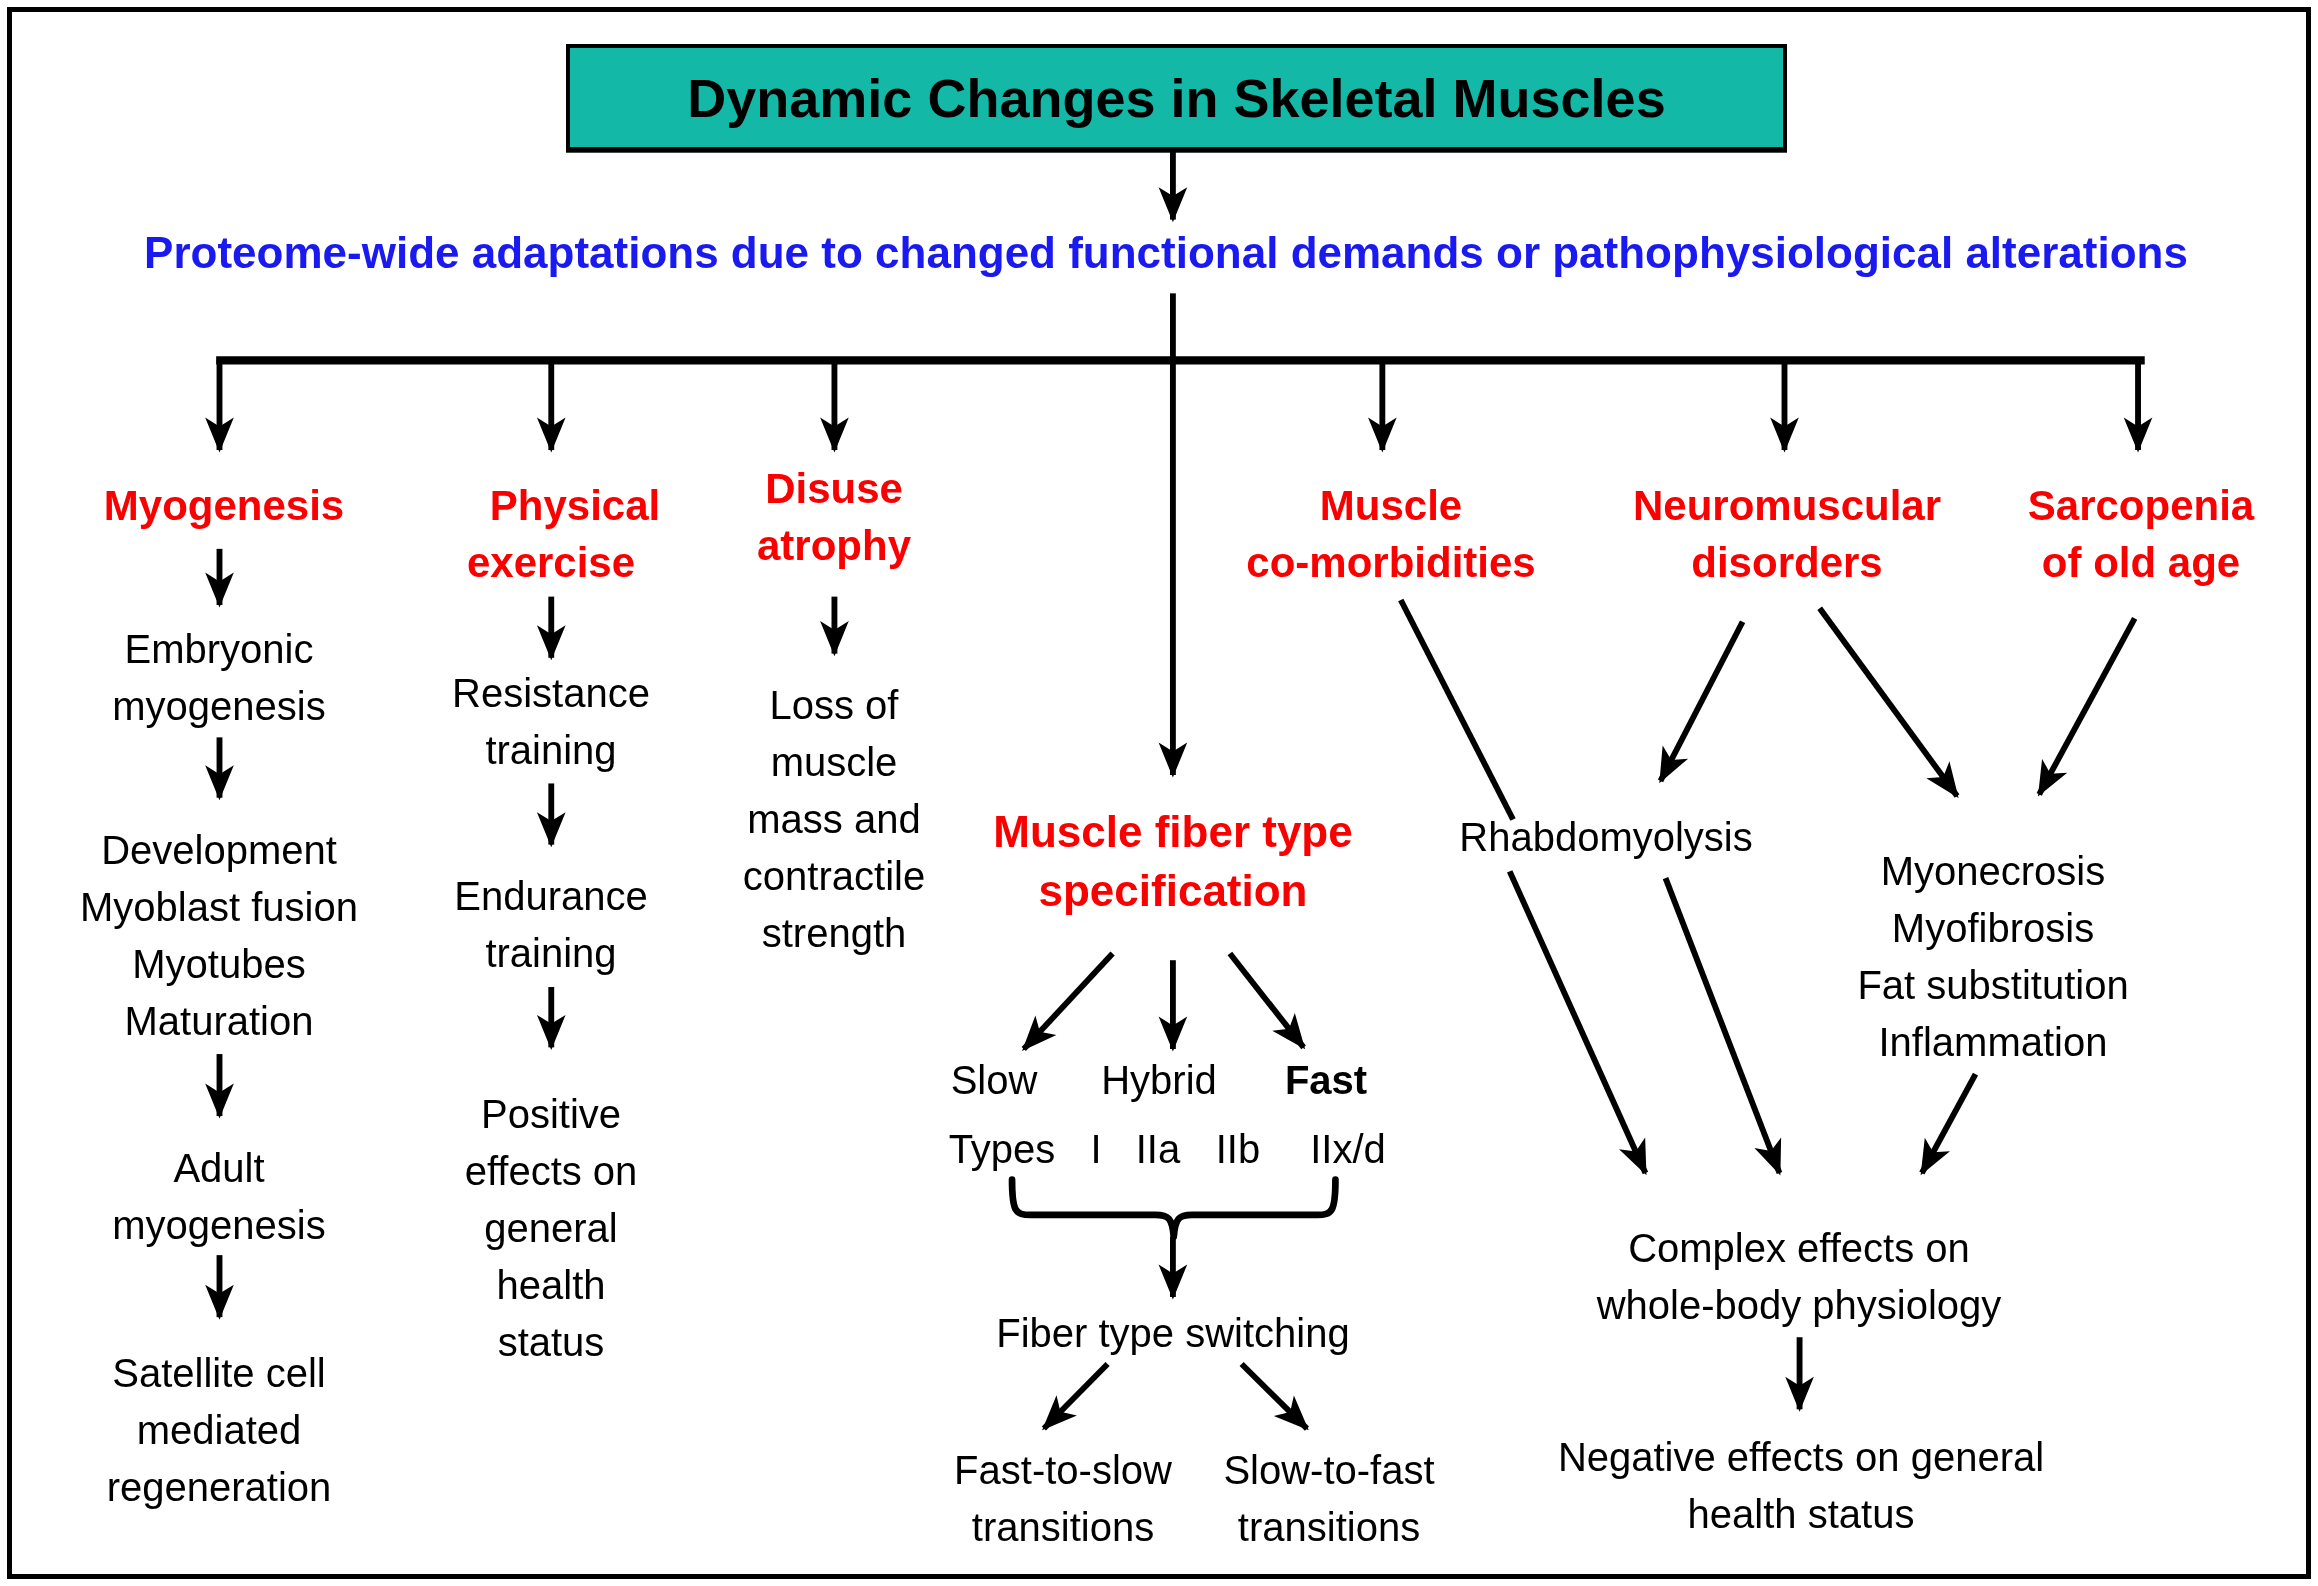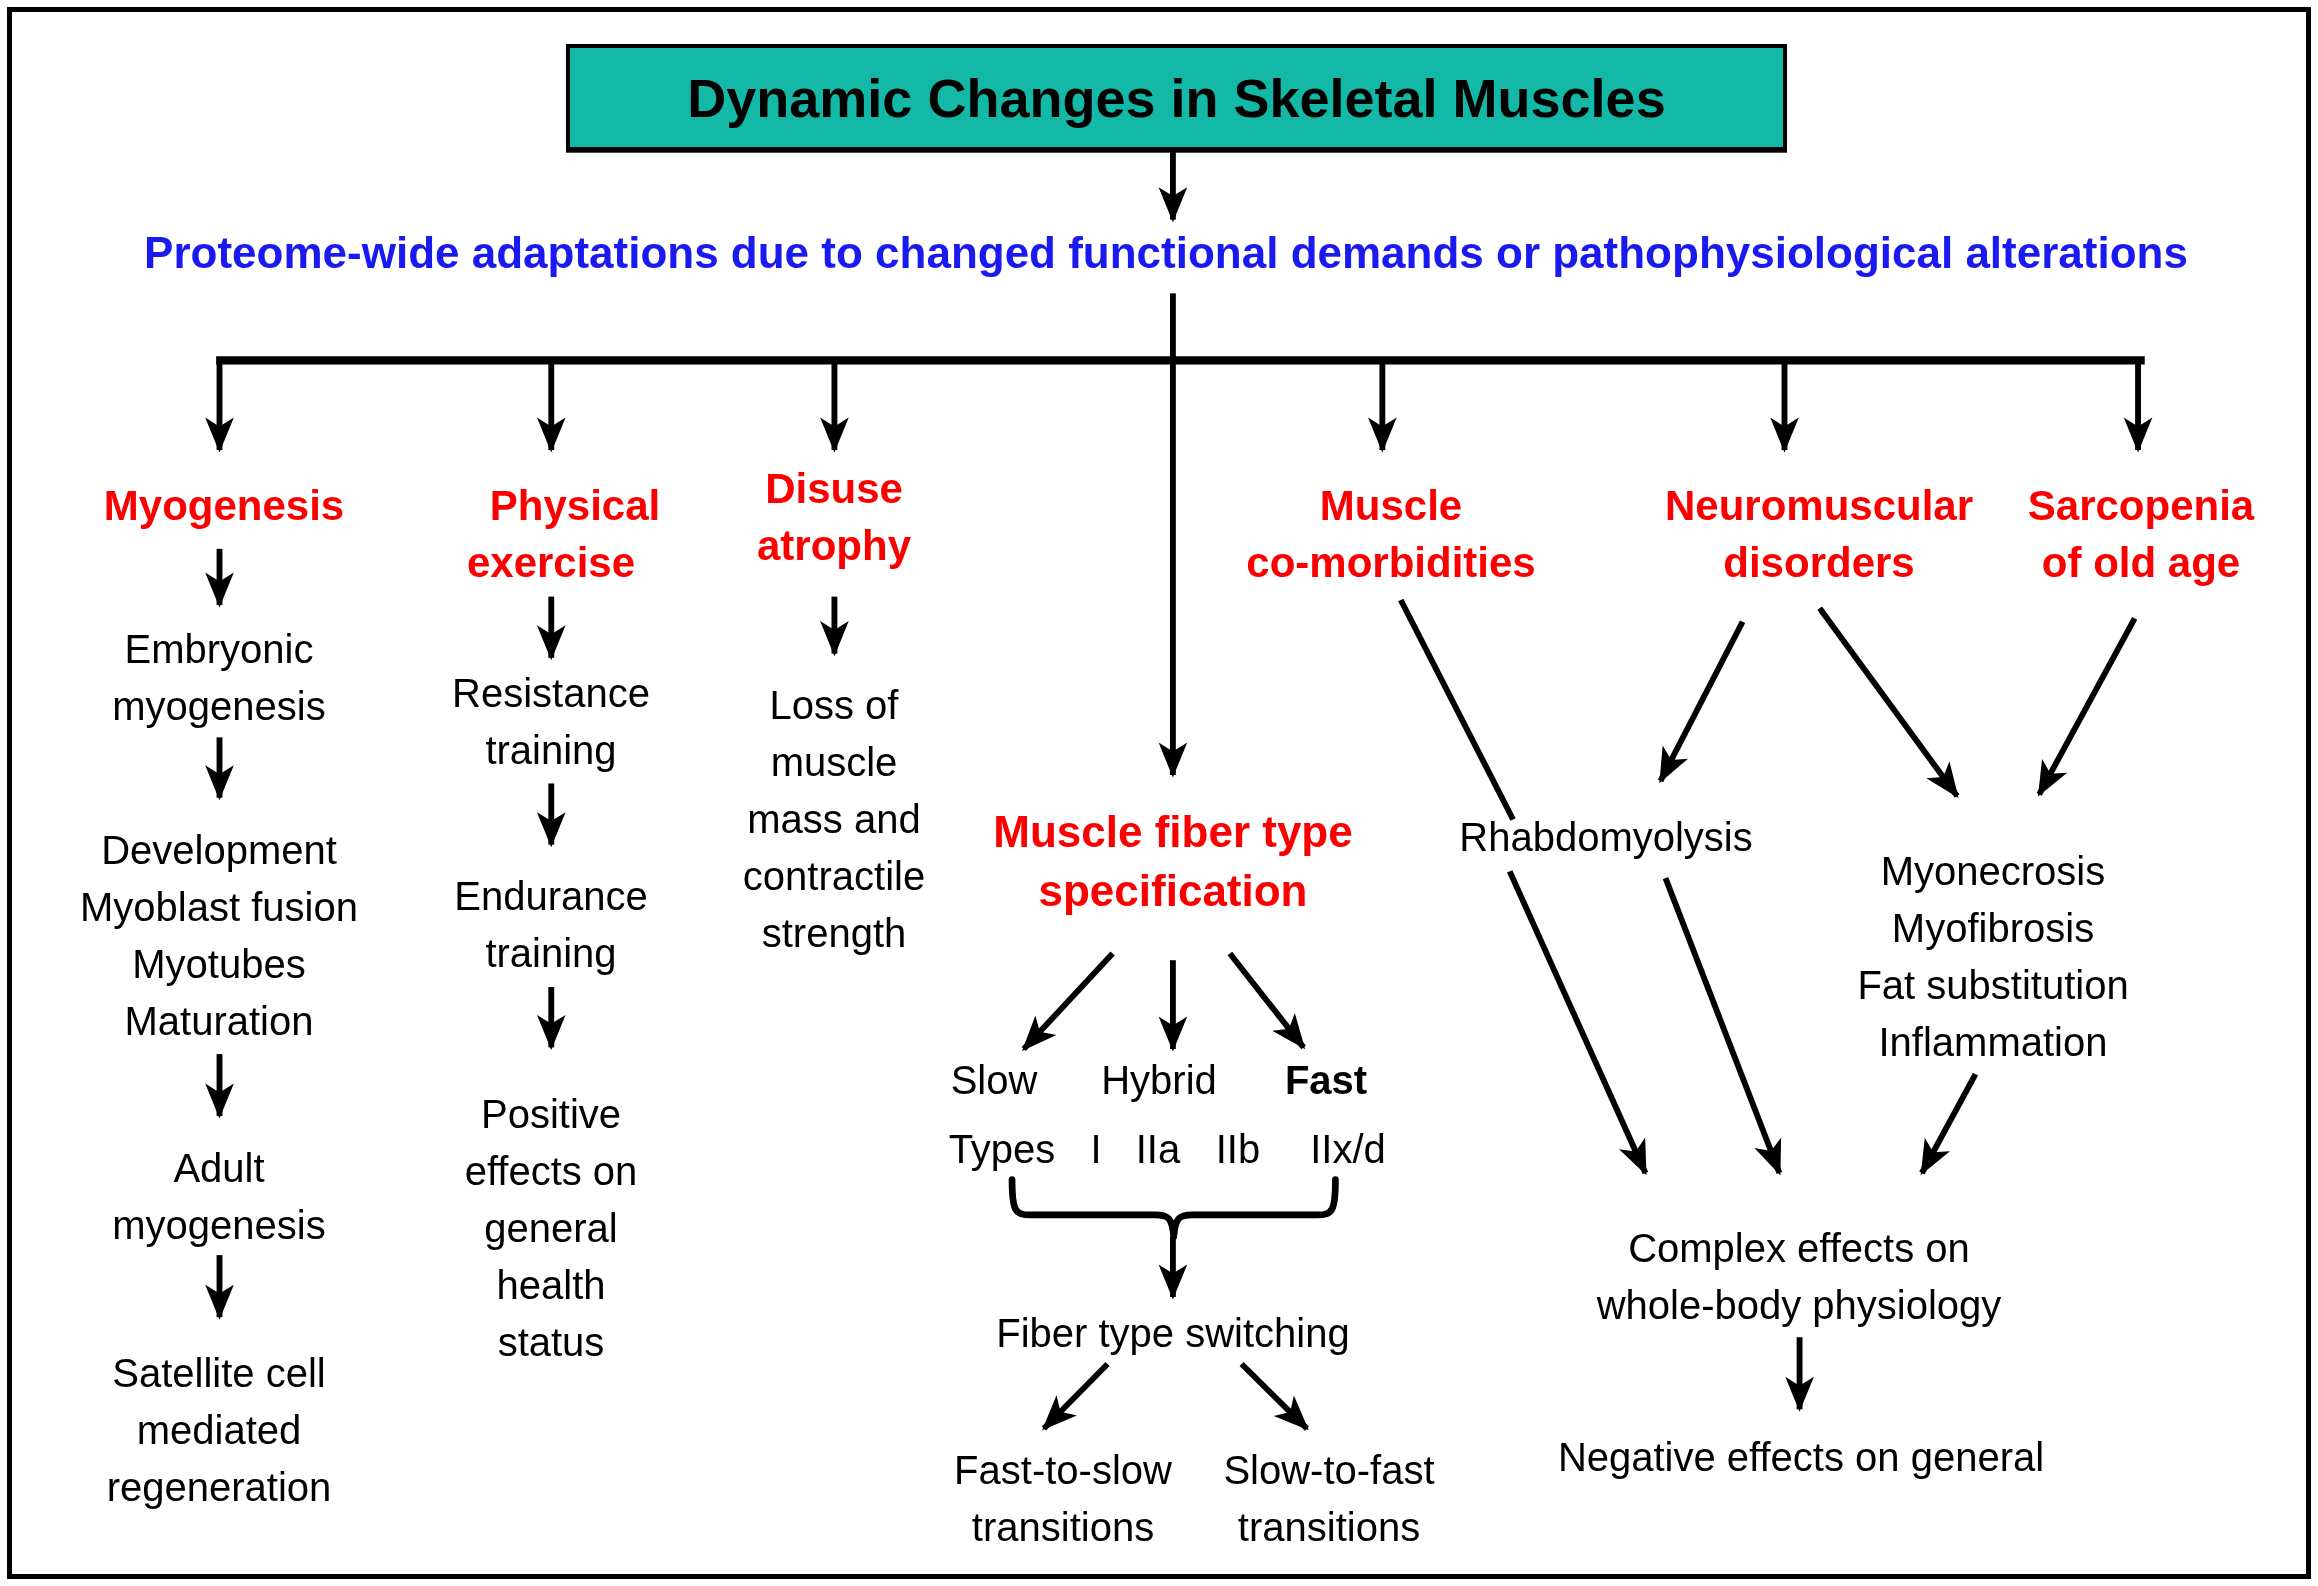--- a/index.html
+++ b/index.html
@@ -76,21 +76,21 @@
         <span class="ln" style="line-height: 57px; height: 57px;">exercise</span>
       </div>
       <div class="node" style="left: 834px; top: 460px; font-size: 42px; font-weight: 700; color: rgb(251, 0, 0);">
         <span class="ln" style="line-height: 57px; height: 57px;">Disuse</span>
         <span class="ln" style="line-height: 57px; height: 57px;">atrophy</span>
       </div>
       <div class="node" style="left: 1391px; top: 477px; font-size: 42px; font-weight: 700; color: rgb(251, 0, 0);">
         <span class="ln" style="line-height: 57px; height: 57px;">Muscle</span>
         <span class="ln" style="line-height: 57px; height: 57px;">co-morbidities</span>
       </div>
-      <div class="node" style="left: 1787px; top: 477px; font-size: 42px; font-weight: 700; color: rgb(251, 0, 0); margin-left: 32px;">
+      <div class="node" style="left: 1787px; top: 477px; font-size: 42px; font-weight: 700; color: rgb(251, 0, 0);">
         <span class="ln" style="line-height: 57px; height: 57px;">Neuromuscular</span>
         <span class="ln" style="line-height: 57px; height: 57px;">disorders</span>
       </div>
       <div class="node" style="left: 2141px; top: 477px; font-size: 42px; font-weight: 700; color: rgb(251, 0, 0);">
         <span class="ln" style="line-height: 57px; height: 57px;">Sarcopenia</span>
         <span class="ln" style="line-height: 57px; height: 57px;">of old age</span>
       </div>
       <div class="node" style="left: 1173px; top: 802px; font-size: 44px; font-weight: 700; color: rgb(251, 0, 0);">
         <span class="ln" style="line-height: 59px; height: 59px;">Muscle fiber type</span>
         <span class="ln" style="line-height: 59px; height: 59px;">specification</span>
@@ -179,16 +179,17 @@
         <span class="ln" style="line-height: 57px; height: 57px;">Myofibrosis</span>
         <span class="ln" style="line-height: 57px; height: 57px;">Fat substitution</span>
         <span class="ln" style="line-height: 57px; height: 57px;">Inflammation</span>
       </div>
       <div class="node" style="left: 1799px; top: 1220px; font-size: 40px; font-weight: 400; color: rgb(0, 0, 0);">
         <span class="ln" style="line-height: 57px; height: 57px;">Complex effects on</span>
         <span class="ln" style="line-height: 57px; height: 57px;">whole-body physiology</span>
       </div>
       <div class="node" style="left: 1801px; top: 1429px; font-size: 40px; font-weight: 400; color: rgb(0, 0, 0);">
         <span class="ln" style="line-height: 57px; height: 57px;">Negative effects on general</span>
+        <span class="ln" style="line-height: 57px; height: 57px;">health status</span>
       </div>
     </div>
 </div>
 
 
 </body></html>

